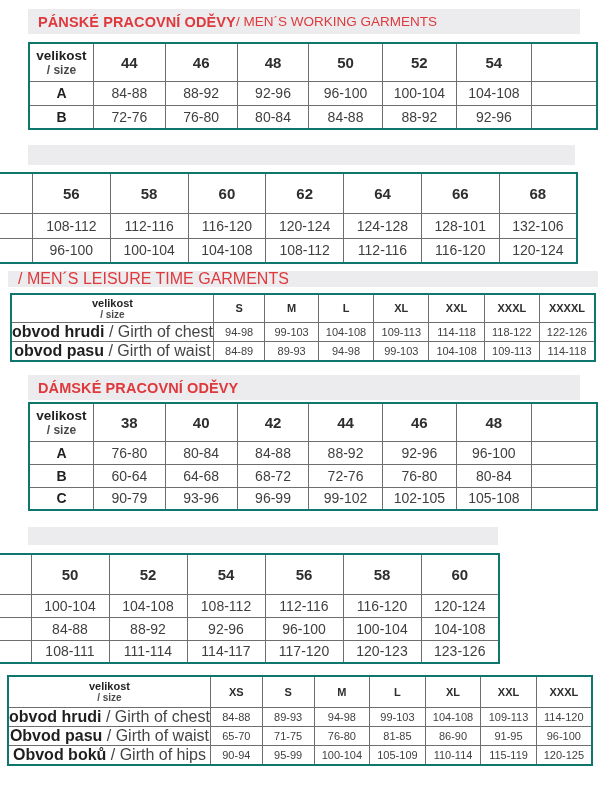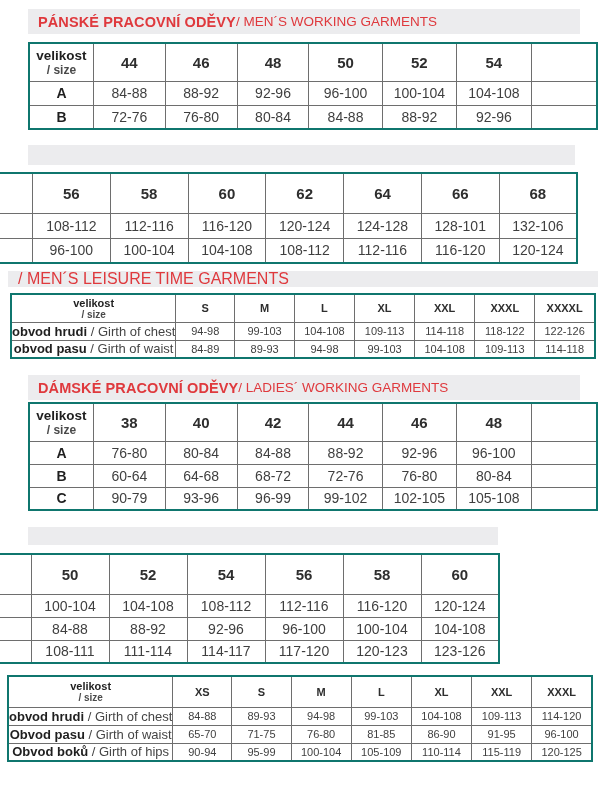--- a/index.html
+++ b/index.html
@@ -29,21 +29,21 @@
                     padding:0;overflow:hidden;white-space:nowrap;}
   .grid.big th.colh{font-size:15px;font-weight:700;color:#2e2e2e;}
   .grid.big td.val{font-size:14px;color:#3f3f3f;}
   .grid.big td.rowlabel b{font-size:14px;color:#1f1f1f;}
   .corner .c1{display:block;font-weight:700;color:#1f1f1f;}
   .corner .c2{display:block;color:#4a4a4a;}
   .big .corner .c1{font-size:13.5px;}
   .big .corner .c2{font-size:12px;}
   .grid.small th.colh{font-size:11px;font-weight:700;color:#2e2e2e;}
   .grid.small td.val{font-size:11px;color:#3f3f3f;}
-  .grid.small td.rowlabel{font-size:13px;}
+  .grid.small td.rowlabel{font-size:16px;}
   .grid.small td.rowlabel b{color:#1f1f1f;}
   .grid.small td.rowlabel span{color:#454545;}
   .small .corner .c1{font-size:11px;}
   .small .corner .c2{font-size:10px;}
 
   #t1{left:28px;top:42px;width:570px;}
   #t1 thead tr{height:38px;} #t1 tbody tr{height:24px;}
   #t2{left:0;top:172px;width:578px;}
   #t2 table{margin-left:-36px;}
   #t2 thead tr{height:40px;} #t2 tbody tr{height:25px;}
@@ -221,21 +221,20 @@
             <td class="val">104-108</td>
             <td class="val">109-113</td>
             <td class="val">114-118</td>
           </tr>
         </tbody>
       </table>
     </div>
 
   <div class="band txt" id="band3">
     <span class="h-bold">DÁMSKÉ PRACOVNÍ ODĚVY</span>
-    <span class="h-rest">/ LADIES´ WORKING GARMENTS</span>
   </div>
 
   <div class="twrap" id="t3">
       <table class="grid big">
         <colgroup>
           <col style="width: 67px;">
           <col style="width: 79px;">
           <col style="width: 79px;">
           <col style="width: 79px;">
           <col style="width: 79px;">

